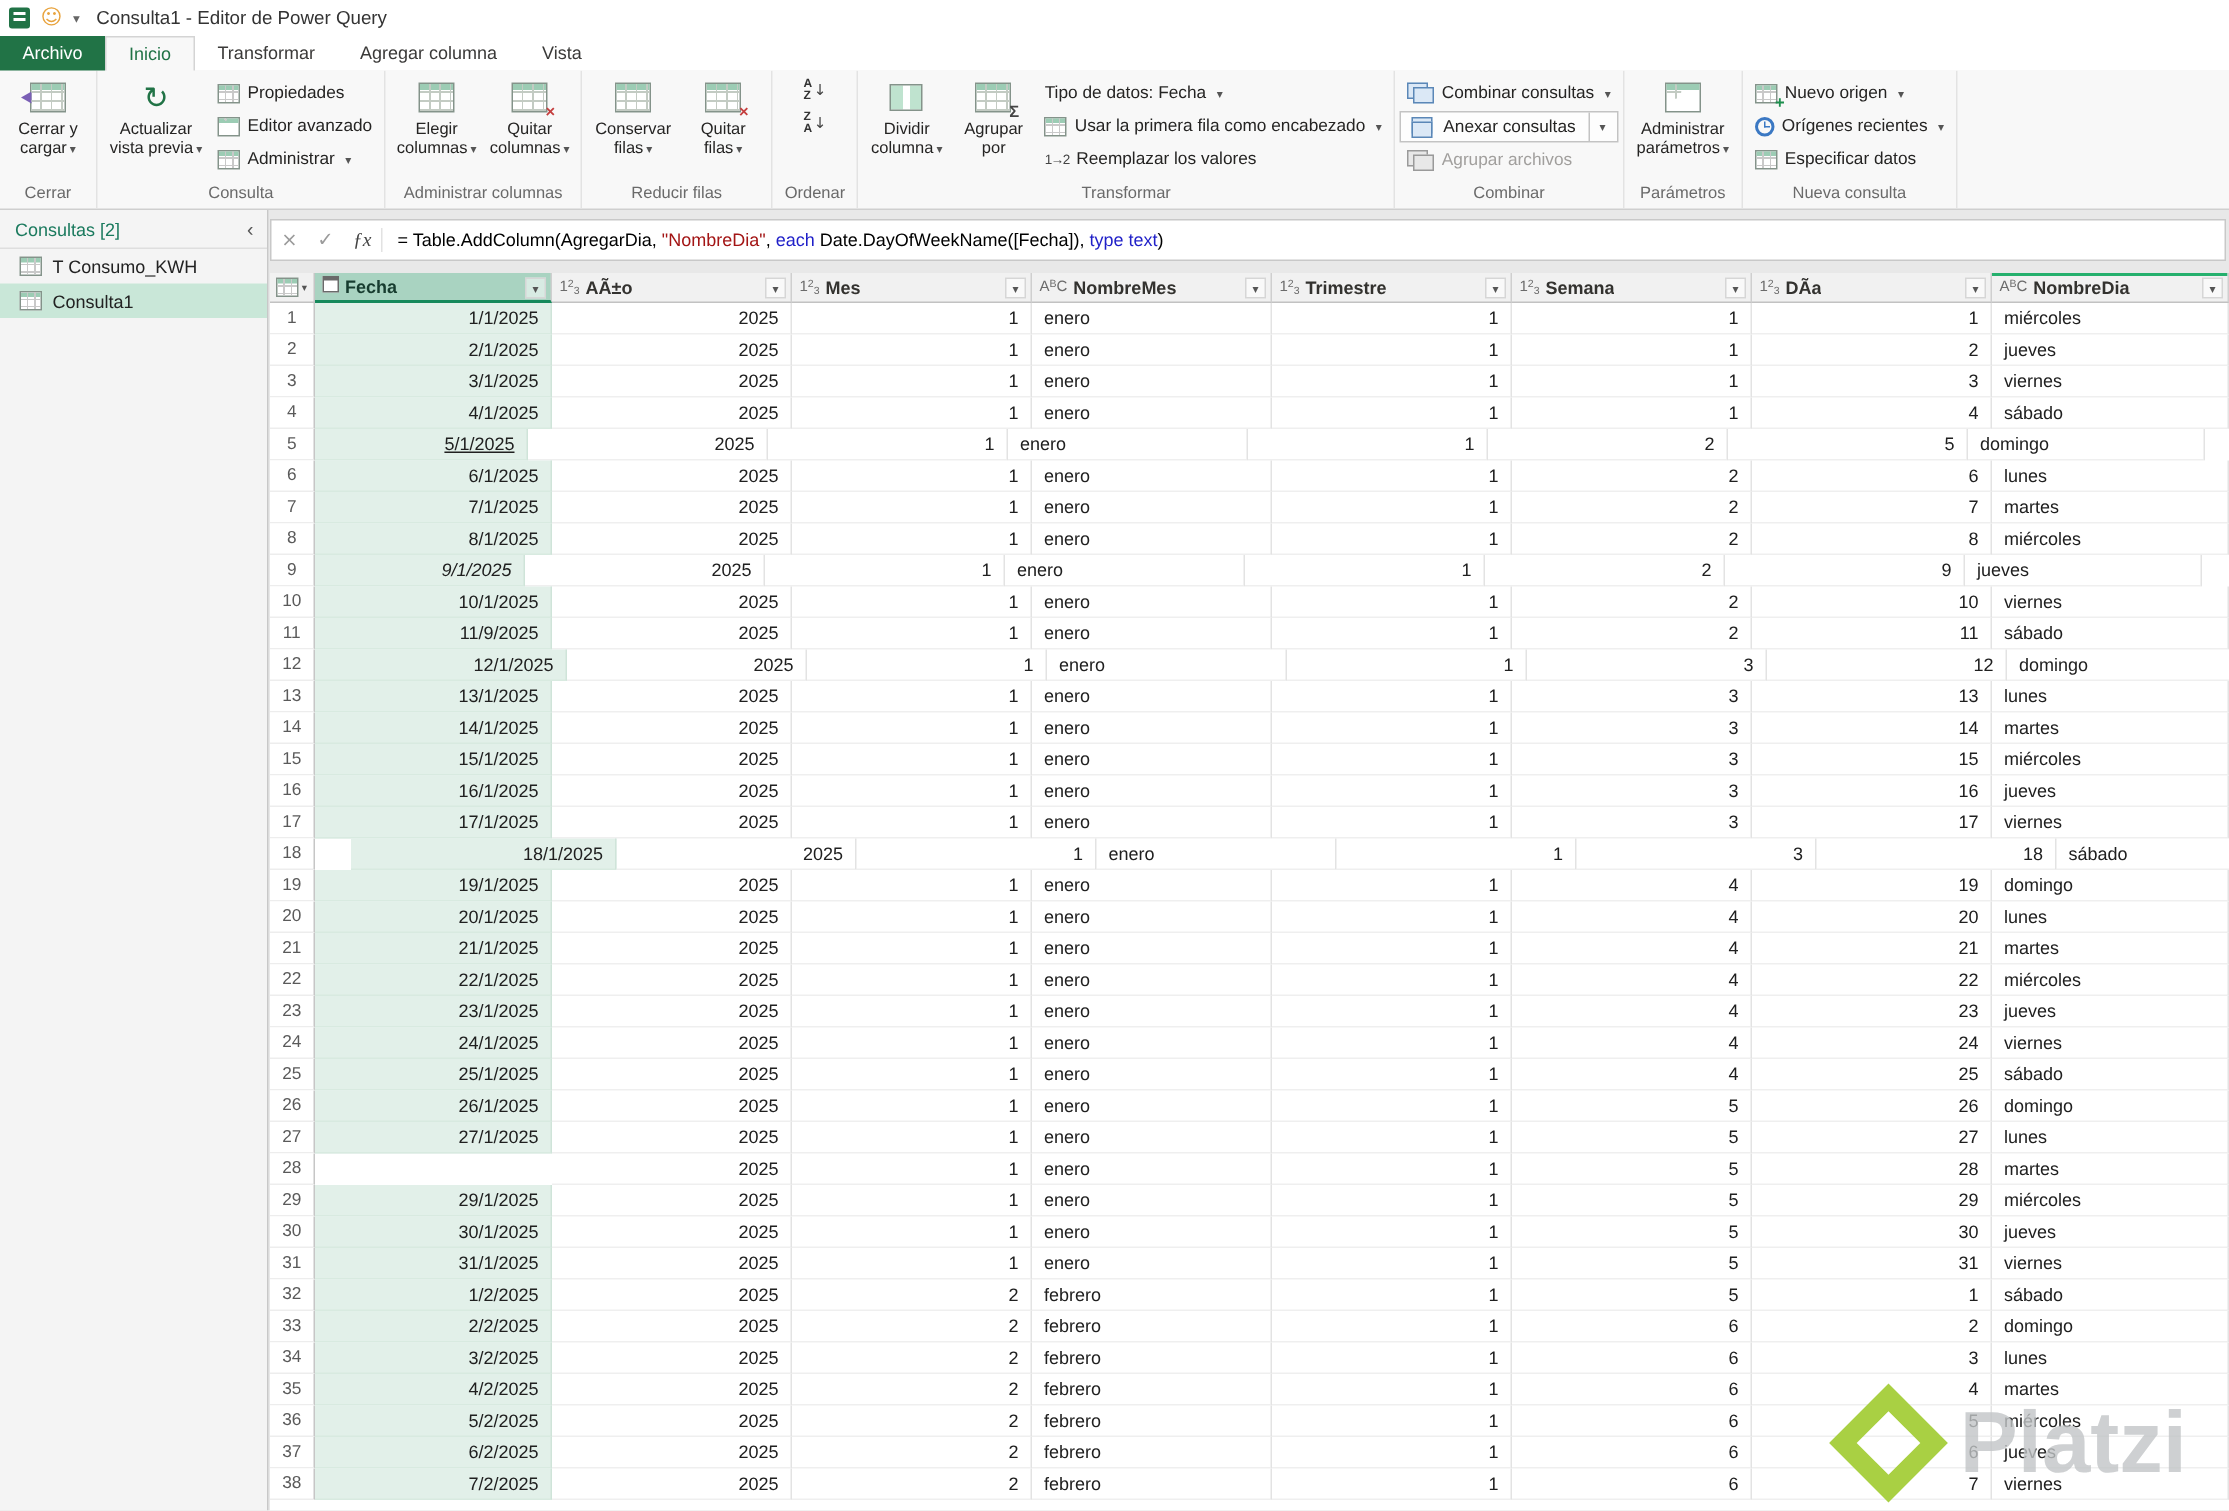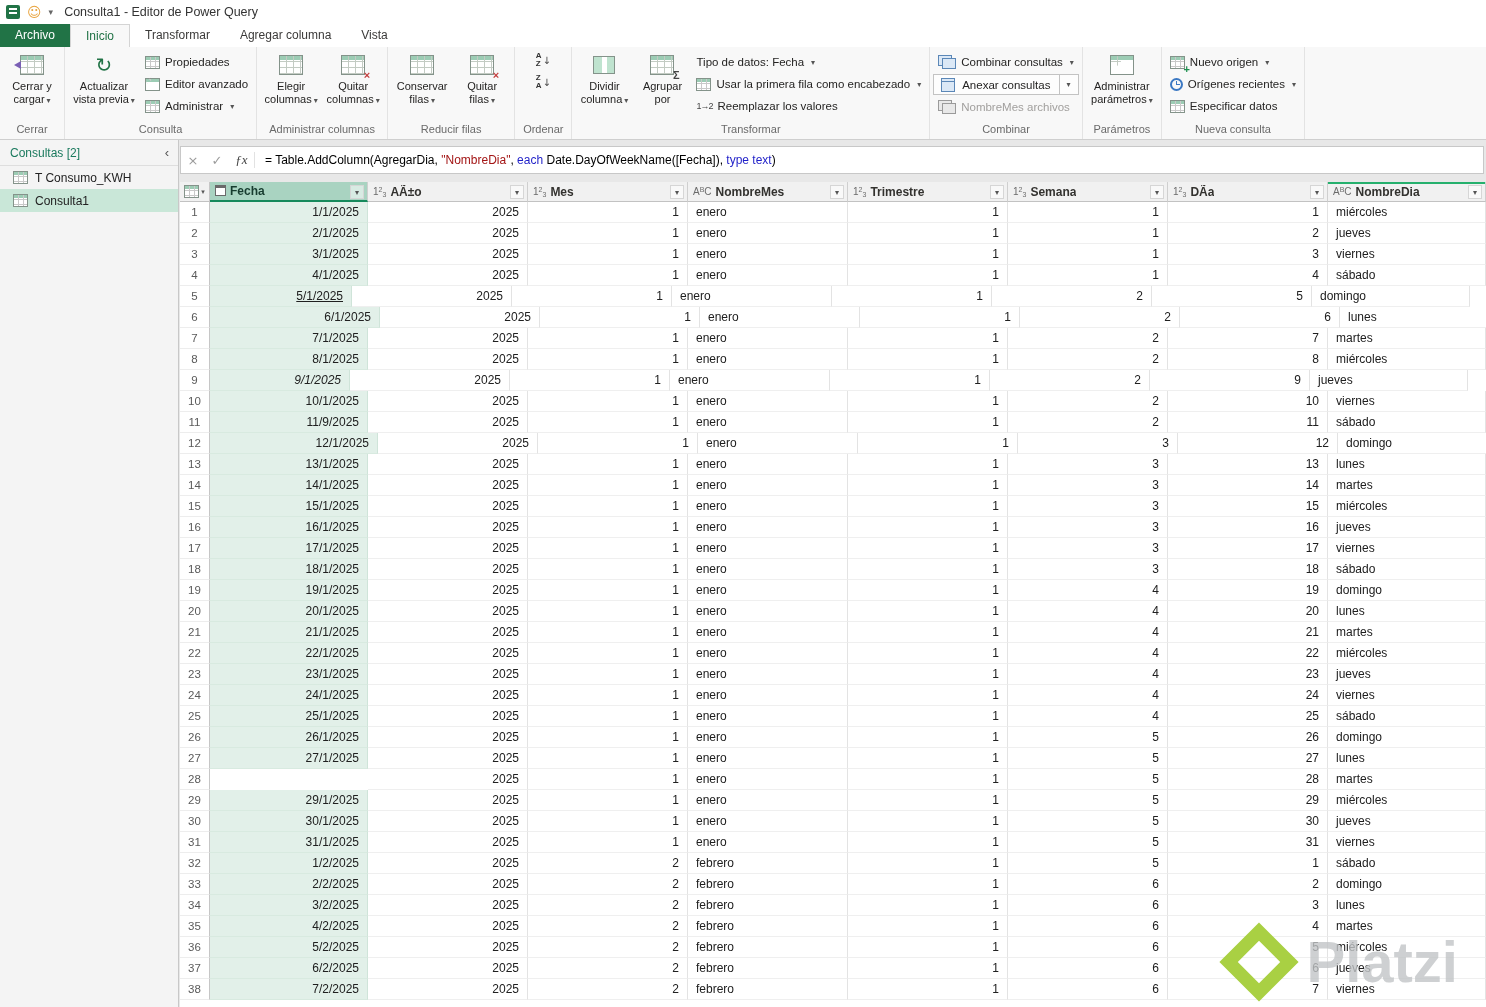--- a/index.html
+++ b/index.html
@@ -286,21 +286,21 @@
           </div>
           <div class="srow boxed">
             <span class="i-append"></span>
             <span>Anexar consultas</span>
             <span class="ddbox">
                 <span class="dd">▾</span>
               </span>
           </div>
           <div class="srow disabled">
             <span class="i-files"></span>
-            <span>NombreMes archivos</span>
+            <span>Agrupar archivos</span>
           </div>
         </div>
       </div>
       <div class="rg-label">Combinar</div>
     </div>
 
     <div class="rgroup">
       <div class="rg-content">
         <div class="bigbtn w70">
           <span class="bicon">
@@ -459,21 +459,21 @@
           <div class="gc ar" style="width: 160px;">2025</div>
           <div class="gc ar" style="width: 160px;">1</div>
           <div class="gc al" style="width: 160px;">enero</div>
           <div class="gc ar" style="width: 160px;">1</div>
           <div class="gc ar" style="width: 160px;">2</div>
           <div class="gc ar" style="width: 160px;">5</div>
           <div class="gc al" style="width: 158px;">domingo</div>
         </div>
         <div class="grid-row">
           <div class="rownum">6</div>
-          <div class="gc ar selcol" style="width: 170px; padding-left: 32px;">6/1/2025</div>
+          <div class="gc ar selcol" style="width: 158px; padding-left: 32px;">6/1/2025</div>
           <div class="gc ar" style="width: 160px;">2025</div>
           <div class="gc ar" style="width: 160px;">1</div>
           <div class="gc al" style="width: 160px;">enero</div>
           <div class="gc ar" style="width: 160px;">1</div>
           <div class="gc ar" style="width: 160px;">2</div>
           <div class="gc ar" style="width: 160px;">6</div>
           <div class="gc al" style="width: 158px;">lunes</div>
         </div>
         <div class="grid-row">
           <div class="rownum">7</div>
@@ -591,21 +591,21 @@
           <div class="gc ar" style="width: 160px;">2025</div>
           <div class="gc ar" style="width: 160px;">1</div>
           <div class="gc al" style="width: 160px;">enero</div>
           <div class="gc ar" style="width: 160px;">1</div>
           <div class="gc ar" style="width: 160px;">3</div>
           <div class="gc ar" style="width: 160px;">17</div>
           <div class="gc al" style="width: 158px;">viernes</div>
         </div>
         <div class="grid-row">
           <div class="rownum">18</div>
-          <div class="gc ar selcol" style="width: 158px;">18/1/2025</div>
+          <div class="gc ar selcol" style="width: 177px; margin-left: 24px;">18/1/2025</div>
           <div class="gc ar" style="width: 160px;">2025</div>
           <div class="gc ar" style="width: 160px;">1</div>
           <div class="gc al" style="width: 160px;">enero</div>
           <div class="gc ar" style="width: 160px;">1</div>
           <div class="gc ar" style="width: 160px;">3</div>
           <div class="gc ar" style="width: 160px;">18</div>
           <div class="gc al" style="width: 158px;">sábado</div>
         </div>
         <div class="grid-row">
           <div class="rownum">19</div>

